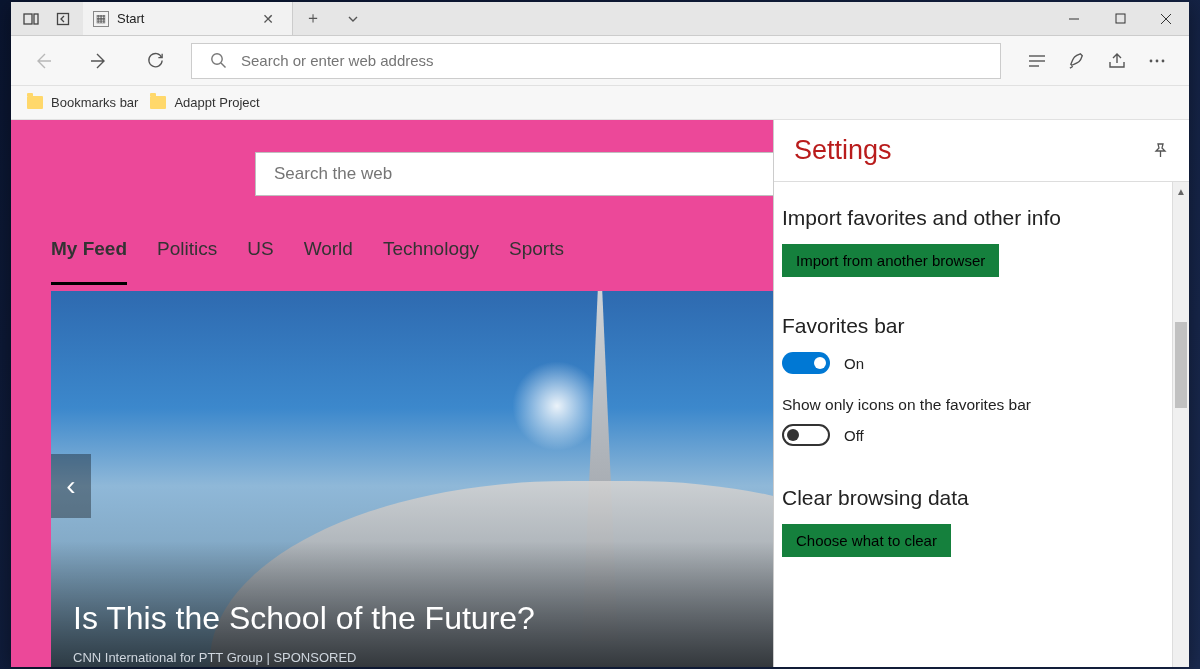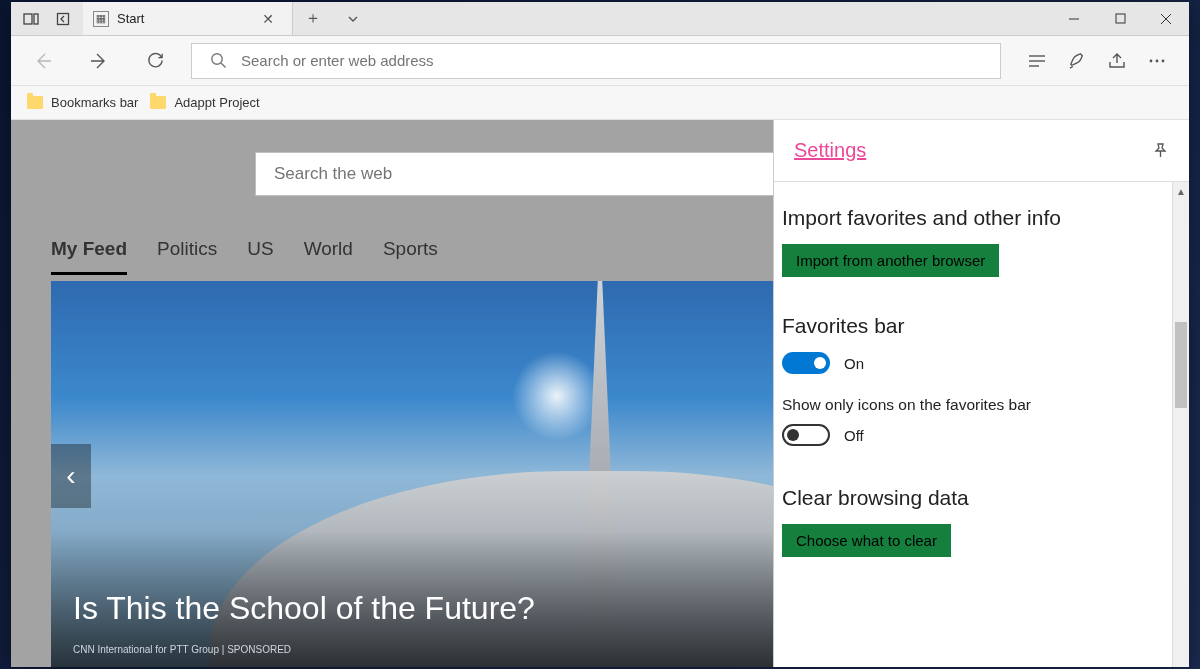--- a/index.html
+++ b/index.html
@@ -29,43 +29,43 @@
 .nav-right { display: flex; align-items: center; }
 
 
 .bmbar { height: 34px; background: #f7f7f7; display: flex; align-items: center; padding: 0 16px; gap: 12px; border-bottom: 1px solid #e1e1e1; }
 .bm-item { display: flex; align-items: center; gap: 8px; font-size: 13px; color: #333; }
 .folder-icon { width: 16px; height: 13px; background: #ffd86b; border-radius: 1px; position: relative; }
 .folder-icon::before { content: ""; position: absolute; top: -3px; left: 0; width: 6px; height: 3px; background: #ffd86b; border-radius: 1px 1px 0 0; }
 
 
 .content { position: relative; height: calc(100% - 118px); background: #fff; }
-.page { position: absolute; inset: 0; background: #a3a3a3; overflow: hidden; }
+.page { position: absolute; inset: 0; background: #ec4899; overflow: hidden; }
 .center-search { margin: 32px auto 0; width: 690px; height: 44px; background: #fff; border: 1px solid #bfbfbf; display: flex; align-items: center; padding: 0 18px; }
 .center-search input { border: none; outline: none; flex: 1; font-size: 17px; color: #333; background: transparent; }
 
 .feed-tabs { margin: 42px 40px 0; display: flex; gap: 30px; font-size: 19px; color: #333; }
-.feed-tab { padding-bottom: 12px; }
+.feed-tab { padding-bottom: 22px; }
 .feed-tab.active { font-weight: 700; border-bottom: 3px solid #000; }
 
 .hero { margin: 6px 40px 0; height: 390px; position: relative; background: linear-gradient(180deg, #2e6ab0 0%, #3c88cc 30%, #8fb8d8 50%, #6a8aa0 100%); overflow: hidden; }
 .hero-structure { position: absolute; left: 50%; bottom: 0; transform: translateX(-50%); width: 780px; height: 200px; background: linear-gradient(180deg, rgba(210,210,210,.9), rgba(120,130,140,.95)); border-radius: 360px 360px 0 0 / 180px 180px 0 0; }
 .hero-spire { position: absolute; left: 50%; top: -10px; transform: translateX(-50%); width: 36px; height: 360px; background: linear-gradient(180deg, #d0d4d8, #8a9098); clip-path: polygon(45% 0, 55% 0, 100% 100%, 0 100%); filter: drop-shadow(0 0 6px rgba(255,255,255,.3)); }
 .hero-sun { position: absolute; left: 42%; top: 18%; width: 90px; height: 90px; border-radius: 50%; background: radial-gradient(circle, rgba(255,255,255,.9), rgba(255,255,255,0) 70%); }
 .hero-nav { position: absolute; top: 50%; transform: translateY(-50%); width: 40px; height: 64px; background: rgba(0,0,0,.35); display: flex; align-items: center; justify-content: center; color: #fff; font-size: 28px; }
 .hero-nav.left { left: 0; }
 .hero-nav.right { right: 0; }
 .hero-gradient { position: absolute; left: 0; right: 0; bottom: 0; height: 140px; background: linear-gradient(180deg, rgba(0,0,0,0), rgba(0,0,0,.65)); }
 .hero-headline { position: absolute; left: 22px; bottom: 44px; color: #fff; font-size: 32px; font-weight: 400; }
-.hero-source { position: absolute; left: 22px; bottom: 16px; color: #cfd6de; font-size: 10px; }
+.hero-source { position: absolute; left: 22px; bottom: 16px; color: #cfd6de; font-size: 13px; }
 
 
 .settings { position: absolute; right: 0; top: 0; bottom: 0; width: 416px; background: #fff; border-left: 1px solid #ccc; display: flex; flex-direction: column; }
 .settings-header { height: 62px; display: flex; align-items: center; justify-content: space-between; padding: 0 20px; border-bottom: 1px solid #ddd; }
-.settings-title { font-size: 20px; font-weight: 400; color: #ec4899; text-decoration: underline; }
+.settings-title { font-size: 27px; font-weight: 400; color: #b91c1c; }
 .pin-icon { color: #555; }
 .settings-body { padding: 18px 8px; overflow-y: auto; flex: 1; }
 .s-heading { font-size: 21px; font-weight: 400; color: #222; margin-top: 8px; margin-bottom: 14px; }
 .s-heading.first { margin-top: 6px; }
 .s-button { display: inline-block; background: #15803d; color: #000; font-size: 15px; padding: 8px 14px; margin-bottom: 29px; }
 .s-label { font-size: 15.5px; color: #222; margin: 16px 0 10px; }
 .toggle-row { display: flex; align-items: center; gap: 14px; margin-bottom: 22px; }
 .toggle { width: 48px; height: 22px; border-radius: 11px; position: relative; }
 .toggle.on { background: #0078d4; }
 .toggle.off { background: #fff; border: 2px solid #333; }
@@ -203,20 +203,21 @@
   <div class="content">
     <div class="page">
       <div class="center-search">
         <input placeholder="Search the web" style="">
       </div>
       <div class="feed-tabs">
         <div class="feed-tab active">My Feed</div>
         <div class="feed-tab">Politics</div>
         <div class="feed-tab">US</div>
         <div class="feed-tab">World</div>
+        <div class="feed-tab">Technology</div>
         <div class="feed-tab">Sports</div>
       </div>
       <div class="hero">
         <div class="hero-sun"></div>
         <div class="hero-spire"></div>
         <div class="hero-structure"></div>
         <div class="hero-gradient"></div>
         <div class="hero-nav left">‹</div>
         <div class="hero-nav right">›</div>
         <div class="hero-headline">Is This the School of the Future?</div>

